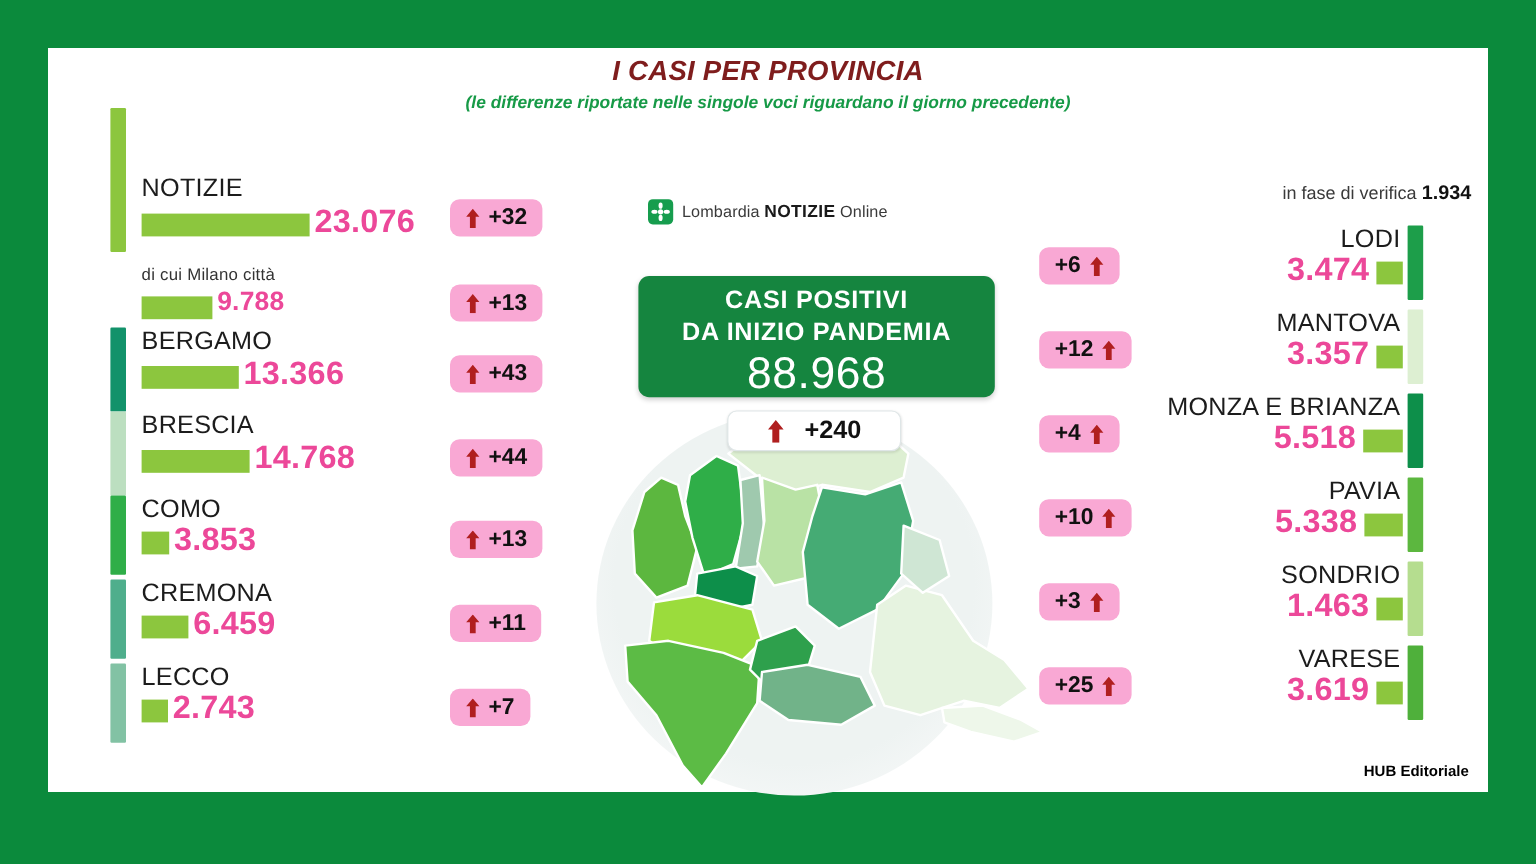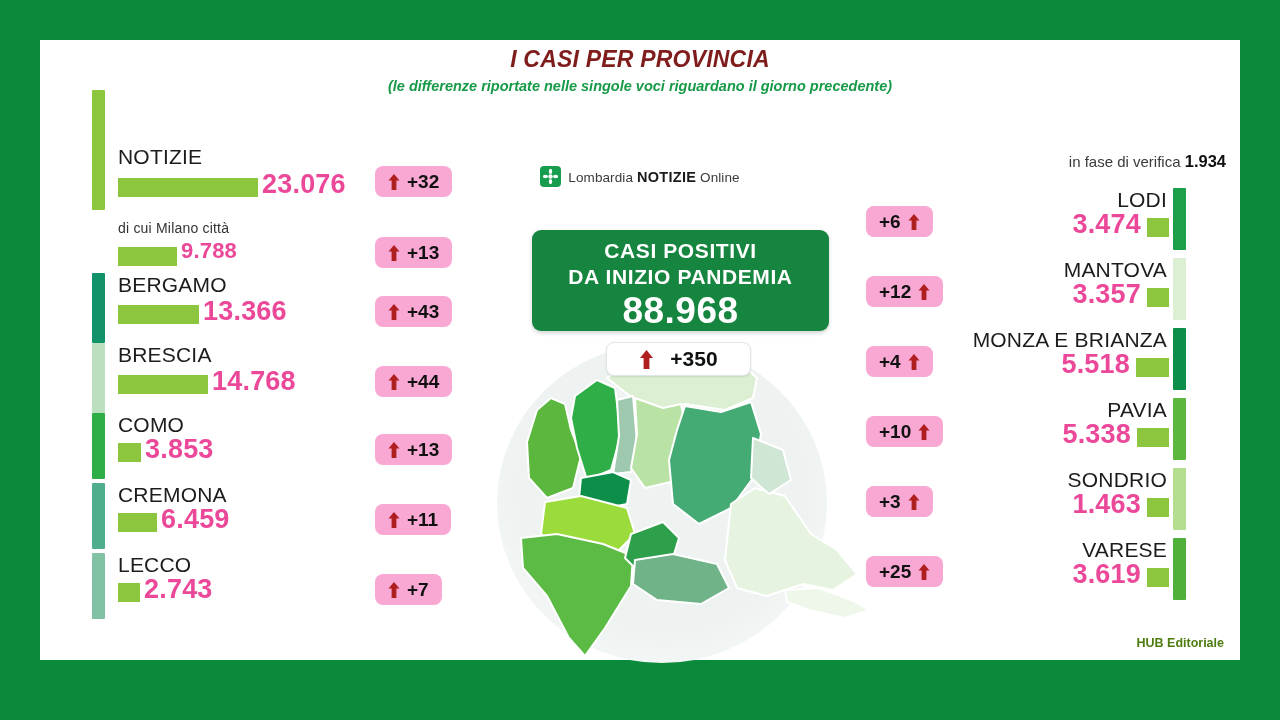--- a/index.html
+++ b/index.html
@@ -53,21 +53,21 @@
   .centerbox {
     position: absolute; left: 492px; top: 190px;
     width: 297px; height: 101px;
     background: #15853f; border-radius: 9px;
     color: #fff; text-align: center;
     box-shadow: 0 2px 4px rgba(0,0,0,.18);
     padding-top: 8px;
   }
   .cb-l1 { font-size: 21px; font-weight: bold; letter-spacing: .6px; line-height: 26px; }
   .cb-l2 { font-size: 21px; font-weight: bold; letter-spacing: .6px; line-height: 26px; }
-  .cb-num { font-size: 37px; font-weight: bold; line-height: 41px; letter-spacing: .5px; }
+  .cb-num { font-size: 37px; font-weight: normal; line-height: 41px; letter-spacing: .5px; }
 
   .total-badge {
     position: absolute; left: 566px; top: 302px;
     width: 145px; height: 34px;
     background: #fff; border: 1px solid #dfe6e7; border-radius: 8px;
     display: flex; align-items: center; justify-content: center; gap: 16px;
     box-shadow: 0 1px 2px rgba(0,0,0,.10);
     z-index: 5;
   }
   .total-badge .num { font-size: 21px; font-weight: bold; color: #111; }
@@ -97,21 +97,21 @@
   .arrow { flex: none; display: block; }
 
   .verifica {
     position: absolute; right: 14px; top: 112px;
     font-size: 15px; color: #3a3a3a; white-space: nowrap;
   }
   .verifica b { font-size: 16.5px; color: #111; }
 
   .footer {
     position: absolute; right: 16px; bottom: 10px;
-    font-size: 12.5px; font-weight: bold; color: #4d7c0f; text-align: right;
+    font-size: 12.5px; font-weight: bold; color: #000000; text-align: right;
   }
 </style>
 </head>
 <body>
 
 <div id="frame">
   <div id="card">
 
     <div class="hdr">
       <div class="hdr-sub">I CASI PER PROVINCIA</div>
@@ -177,21 +177,21 @@
     <div class="centerbox">
       <div class="cb-l1">CASI POSITIVI</div>
       <div class="cb-l2">DA INIZIO PANDEMIA</div>
       <div class="cb-num">88.968</div>
     </div>
 
     <div class="total-badge">
       <svg class="arrow" width="15" height="19" viewBox="0 0 15 19">
           <path d="M7.5 0 L14 8 H10.4 V19 H4.6 V8 H1 Z" fill="#b01f1f"></path>
         </svg>
-      <span class="num">+350</span>
+      <span class="num">+240</span>
     </div>
 
     <div class="footer">HUB Editoriale</div>
 
     <div id="provinces">
         <div class="swatch" style="left:52px;top:50px;height:120px;background:#8cc63e"></div>
         <div class="pname" style="left:78px;top:105px">NOTIZIE</div>
         <div class="pbar" style="left:78px;top:138px;width:140px"></div>
         <div class="pnum" style="left:222px;top:129px">23.076</div>
         <div class="delta" style="left:335px;top:126px">

